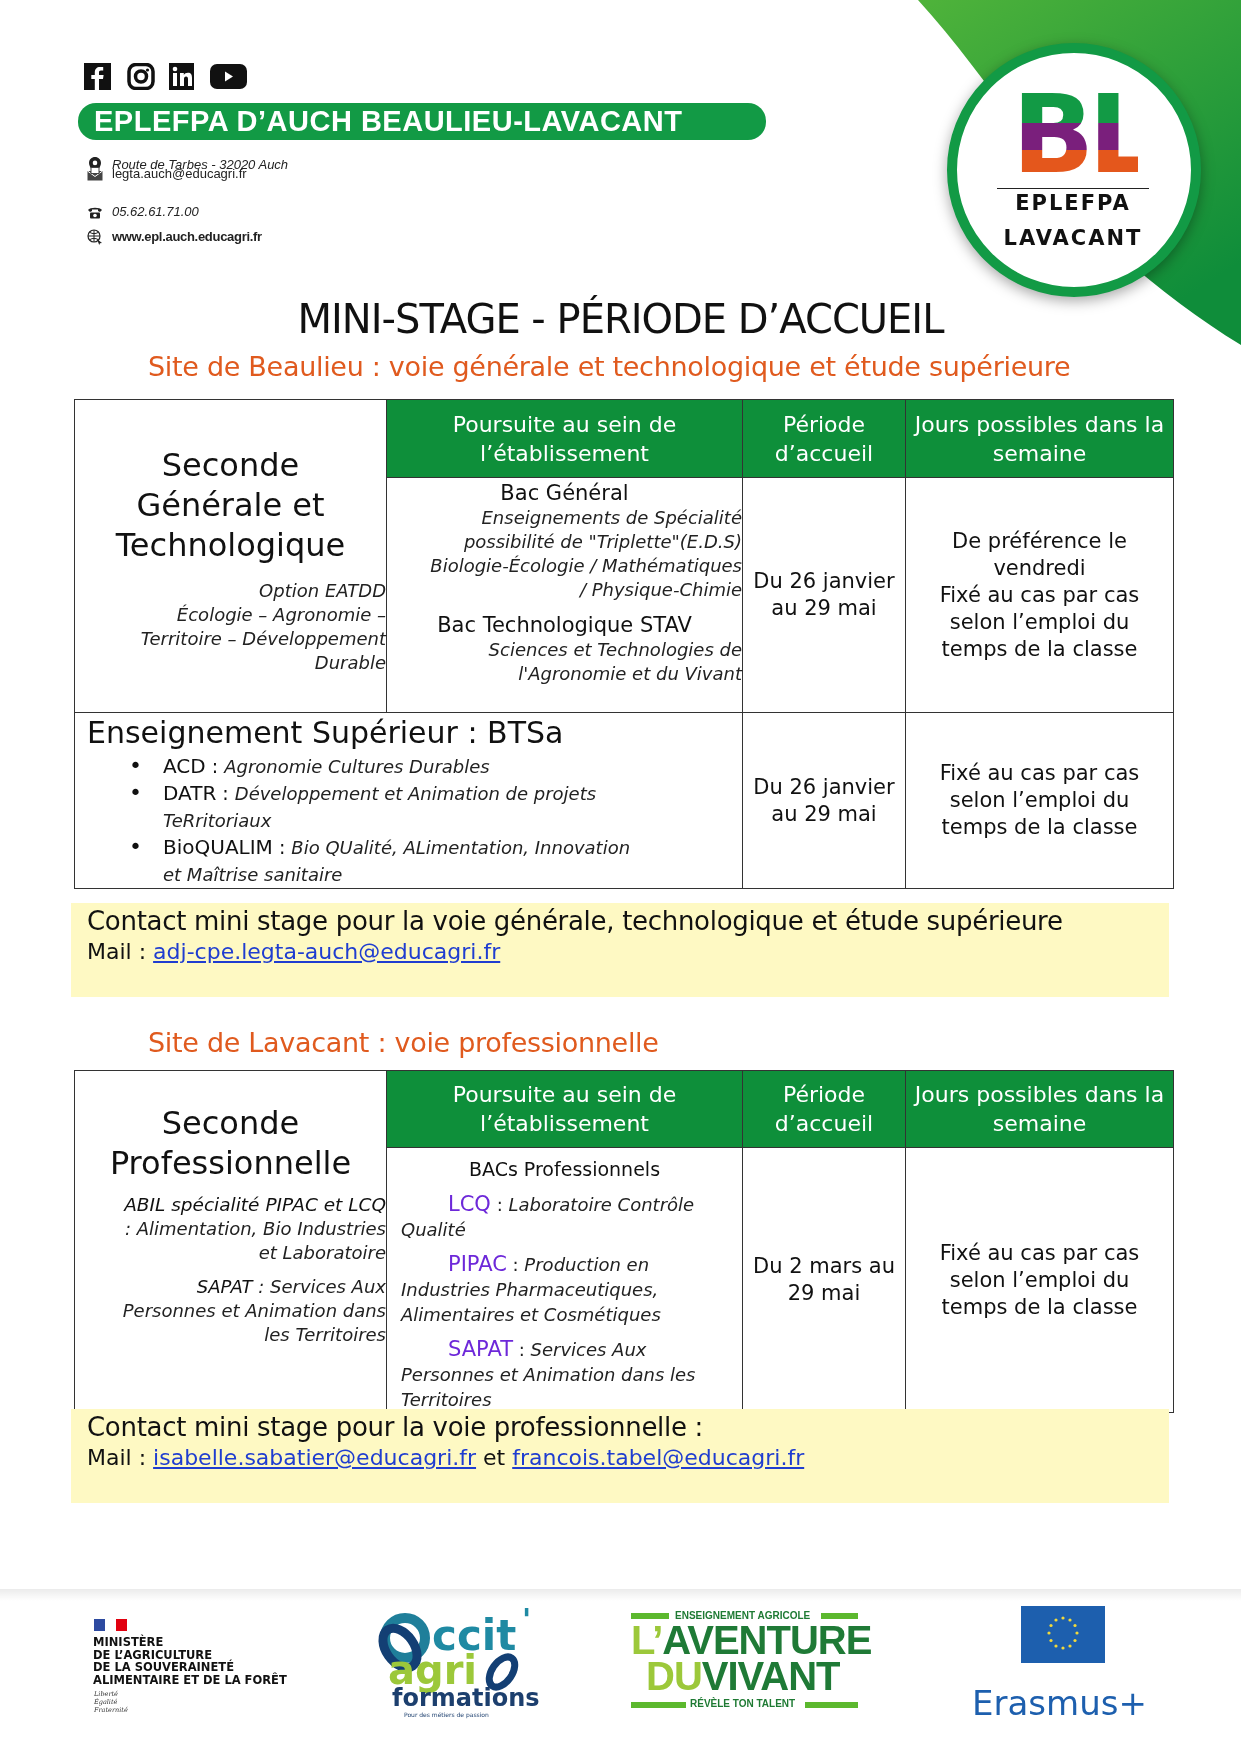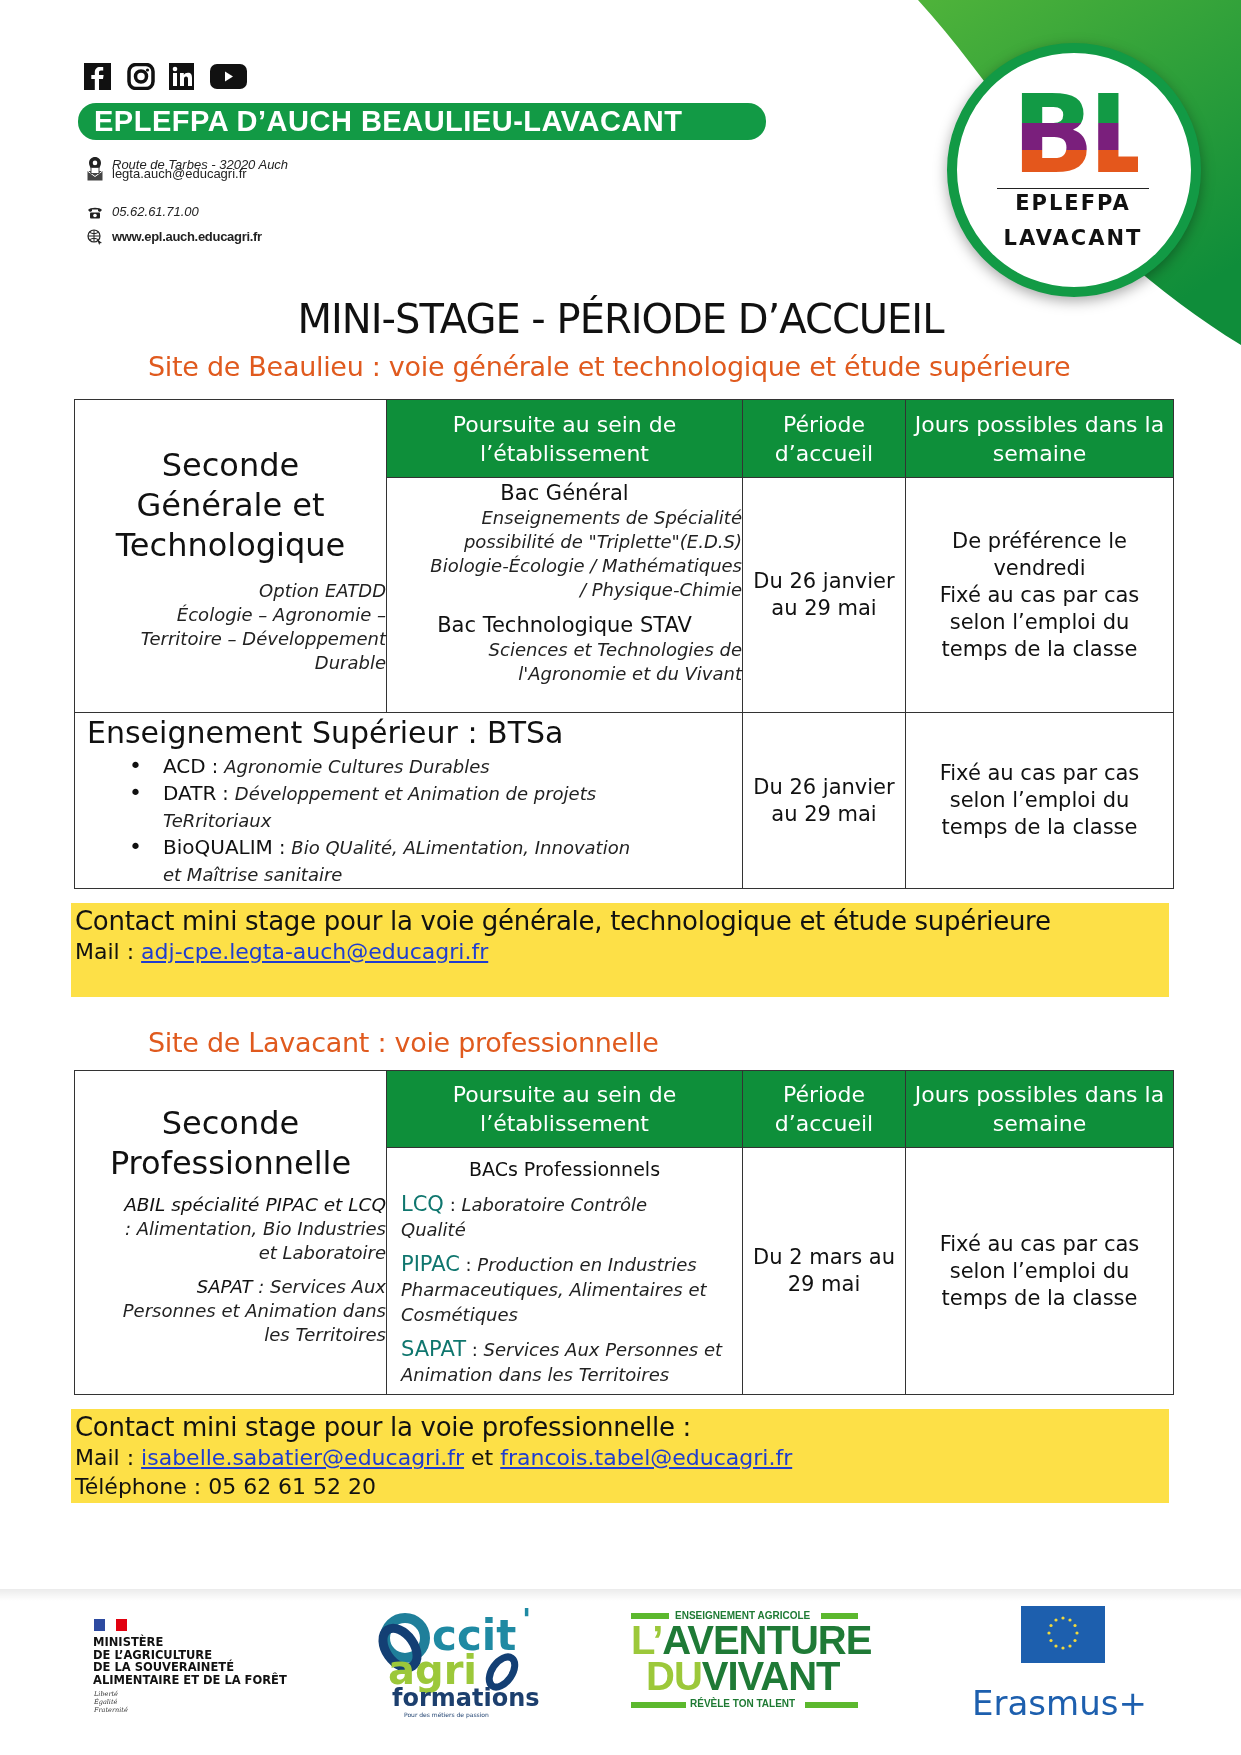--- a/index.html
+++ b/index.html
@@ -49,25 +49,25 @@
   .norm-md { font-size: 21px; line-height: 27px; color: #111; }
   .sub-head { font-size: 21px; line-height: 26px; color: #111; }
   .cell-left { text-align: left !important; }
   .btsa-title { font-size: 30px; line-height: 36px; color: #111; padding: 2px 0 0 12px; }
   ul.btsa { list-style: none; padding-left: 54px; margin-top: 2px; }
   ul.btsa li { position: relative; padding-left: 34px; font-size: 19px; line-height: 26px; color: #111; }
   ul.btsa li::before { content: "•"; position: absolute; left: 0; top: 0; font-size: 22px; }
   ul.btsa li .code { font-size: 20px; }
   ul.btsa li .desc { font-style: italic; font-size: 18px; color: #222; }
   .bac-item { text-align: left; padding: 0 14px 0 14px; font-size: 18px; line-height: 25px; color: #222; }
-  .bac-item .code { font-size: 21px; color: #0f766e; }
+  .bac-item .code { font-size: 21px; color: #6d28d9; margin-left: 47px; }
   .bac-item .desc { font-style: italic; }
 
   
-  .contact { position: absolute; left: 71px; width: 1098px; background: #fde047; font-family: "DejaVu Sans", sans-serif; padding-left: 4px; }
+  .contact { position: absolute; left: 71px; width: 1098px; background: #fef9c3; font-family: "DejaVu Sans", sans-serif; padding-left: 16px; }
   .contact .head { font-size: 26px; line-height: 32px; color: #111; letter-spacing: -0.3px; white-space: nowrap; }
   .contact .line { font-size: 22px; line-height: 29px; color: #111; white-space: nowrap; }
   .contact a { color: #1f3dd0; text-decoration: underline; }
 
   
   .footer-rule { position: absolute; left: 0; top: 1589px; width: 1241px; height: 12px;
     background: linear-gradient(to bottom, rgba(0,0,0,0.08), rgba(0,0,0,0)); }
   .min-flag { position: absolute; left: 94px; top: 1619px; width: 33px; height: 12px; display: flex; }
   .min-text { position: absolute; left: 93px; top: 1636px; font-family: "DejaVu Sans", sans-serif; font-weight: bold; font-size: 11.5px; line-height: 12.5px; color: #111; white-space: nowrap; }
   .min-motto { position: absolute; left: 94px; top: 1690px; font-family: "DejaVu Serif", serif; font-style: italic; font-size: 6.5px; line-height: 8px; color: #333; }
@@ -299,23 +299,20 @@
     </td>
   </tr>
 </tbody>
   </table>
 
 <div class="contact" style="top:1409px; height:94px;">
   <div class="head" style="padding-top:2px;">Contact mini stage pour la voie professionnelle :</div>
   <div class="line">
     <span>Mail : </span><a>isabelle.sabatier@educagri.fr</a><span> et </span><a>francois.tabel@educagri.fr</a>
   </div>
-  <div class="line">
-    <span>Téléphone : </span><span>05 62 61 52 20</span>
-  </div>
 </div>
 
 <div class="footer-rule"></div>
 
 <div class="min-flag">
   <div style="width:11px;height:12px;background:#2d4aa0"></div>
   <div style="width:11px;height:12px;background:#fff"></div>
   <div style="width:11px;height:12px;background:#e1000f"></div>
 </div>
 <div class="min-text">

